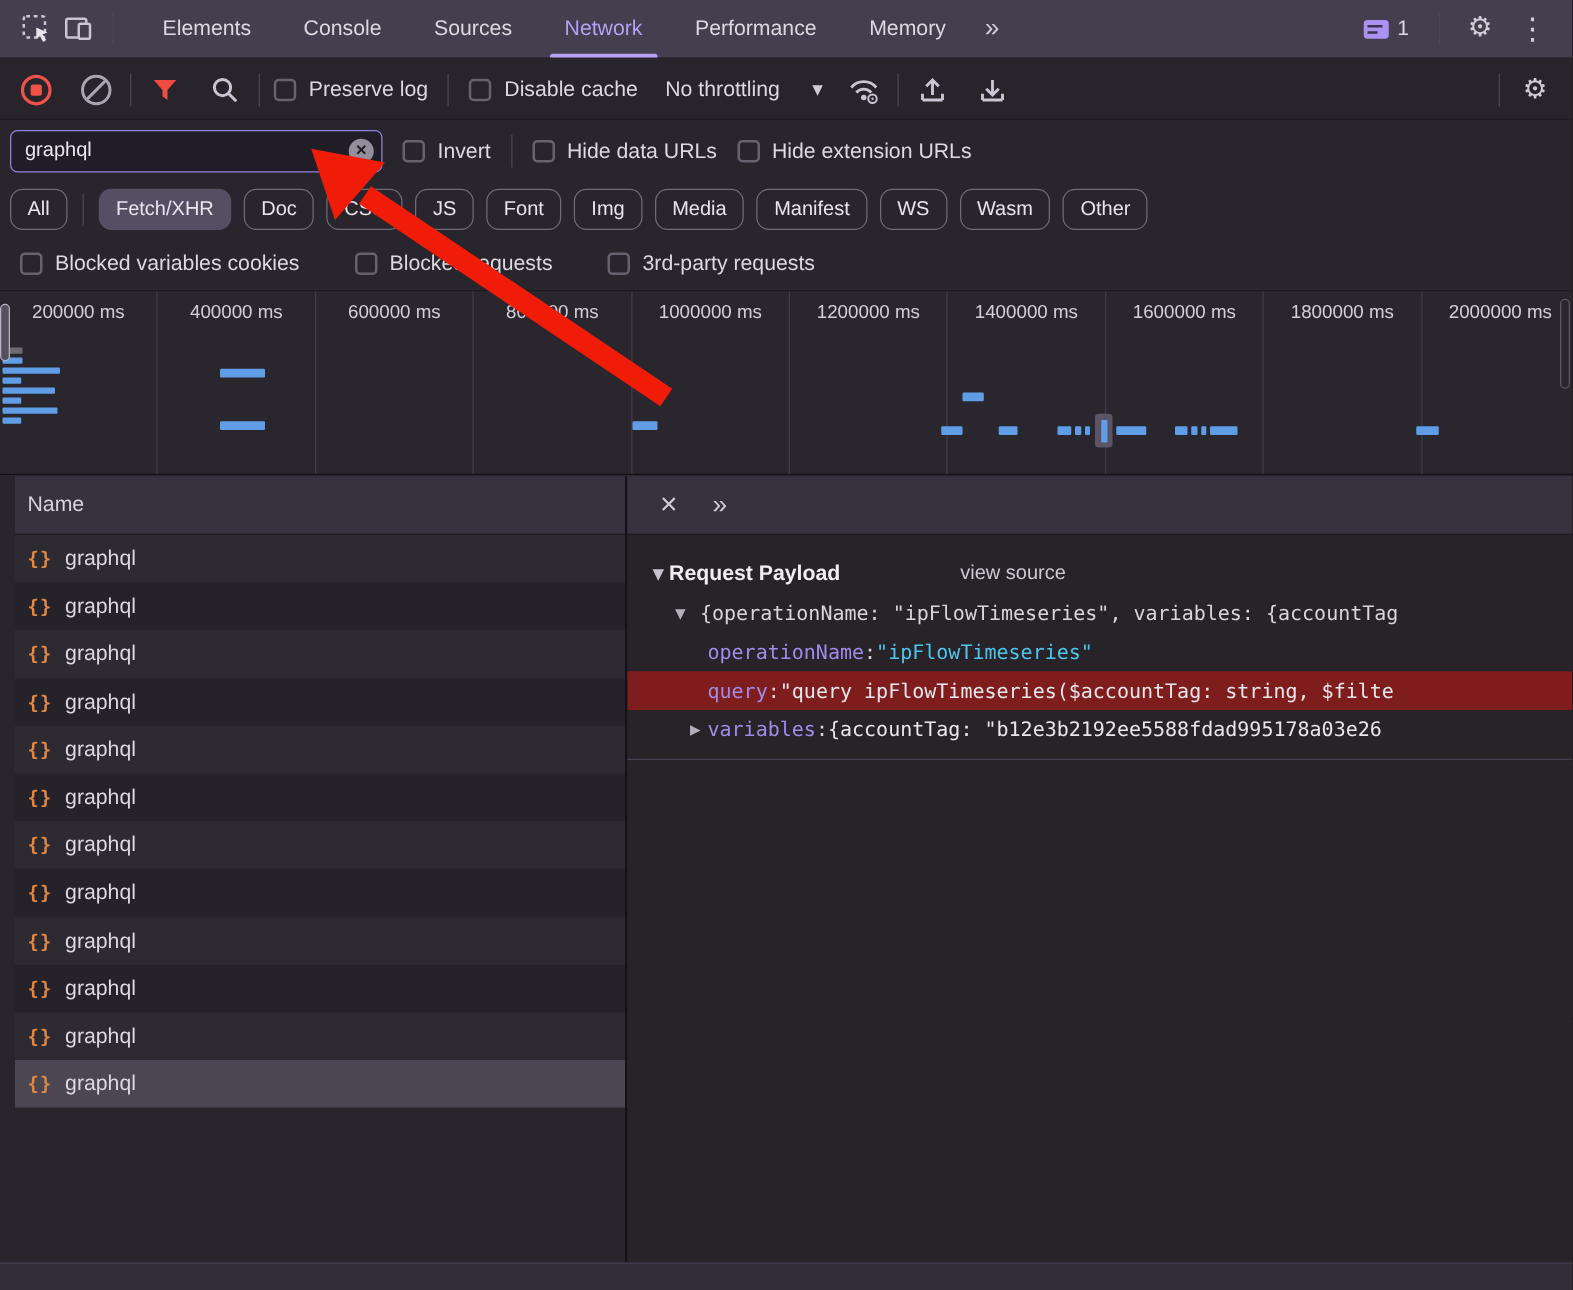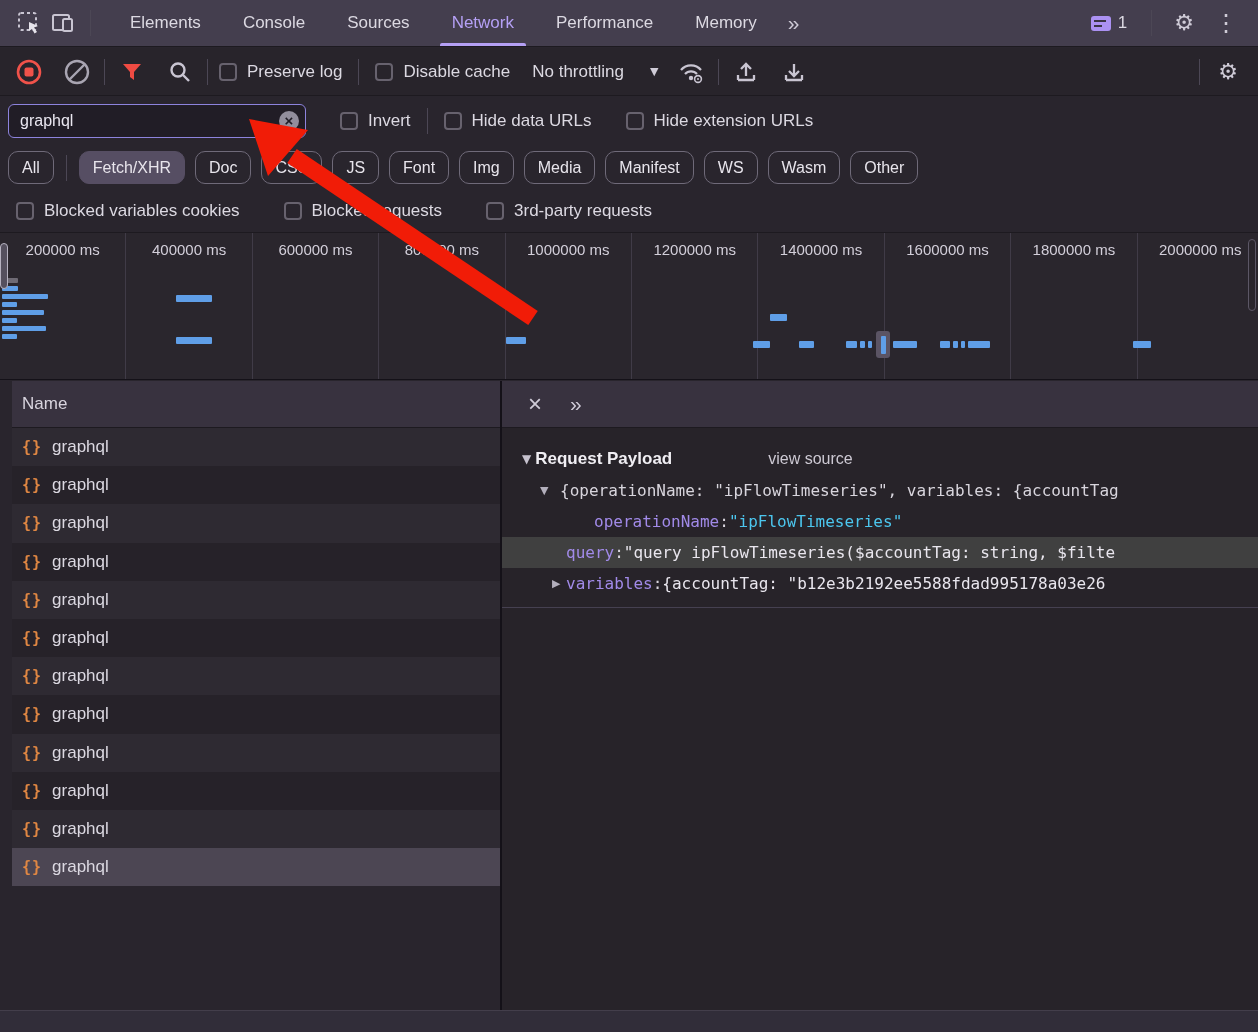--- a/index.html
+++ b/index.html
@@ -43,21 +43,21 @@
   #toolbar-gear{margin-left:auto;display:flex;align-items:center;}
 
   
   #filter-row{position:absolute;left:0;top:96px;width:100%;height:49px;display:flex;align-items:center;padding:0 8px;}
   #filter-wrap{position:relative;width:298px;height:34px;flex:none;}
   #filter-input{width:100%;height:100%;background:#211d26;border:1.5px solid var(--input-border);border-radius:6px;
     color:#eae7f0;font-size:16px;padding:0 34px 0 11px;outline:none;font-family:"Liberation Sans",sans-serif;}
   #filter-clear{position:absolute;right:7px;top:7px;width:20px;height:20px;border-radius:50%;background:#928e9c;
     color:#211d26;display:flex;align-items:center;justify-content:center;font-size:15px;font-weight:bold;cursor:default;}
   #filter-row .vsep{margin:0 16px;}
-  #filter-row .cb-group{margin-left:34px;}
+  #filter-row .cb-group{margin-left:16px;}
 
   
   #chips-row{position:absolute;left:0;top:145px;width:100%;height:45px;display:flex;align-items:center;padding:0 8px;gap:10px;}
   .chip{height:33px;display:flex;align-items:center;padding:0 13px;border:1.5px solid var(--chip-border);
     border-radius:10px;font-size:16px;color:#e8e5ec;flex:none;}
   .chip.selected{background:var(--chip-sel);border-color:var(--chip-sel);}
 
   
   #blocked-row{position:absolute;left:0;top:190px;width:100%;height:42px;display:flex;align-items:center;gap:44px;padding:0 16px;}
 
@@ -93,21 +93,21 @@
   .dtab.active::after{content:"";position:absolute;left:10px;right:10px;bottom:0;height:3px;background:#b3a5cd;border-radius:2px 2px 0 0;}
 
   
   #payload{position:relative;padding-top:15px;}
   #rp-row{display:flex;align-items:center;padding-left:20px;height:32px;}
   #rp-row .tri{font-size:12px;color:#c6c2ce;font-family:"DejaVu Sans",sans-serif;margin-right:4px;}
   #rp-title{font-size:17px;font-weight:bold;color:#f0eef3;}
   #rp-viewsource{font-size:16px;color:#cdc9d3;margin-left:96px;}
   .pl-row{position:relative;height:31px;display:flex;align-items:center;white-space:nowrap;overflow:hidden;
     font-family:"DejaVu Sans Mono",monospace;font-size:16px;color:var(--mono);}
-  .pl-row.hl{background:#404040;}
+  .pl-row.hl{background:#7f1d1d;}
   .pl-arrow{position:absolute;font-family:"DejaVu Sans",sans-serif;font-size:11px;color:#b3afbc;}
   .seg-key{color:var(--key);}
   .seg-string{color:var(--string);}
   .seg-plain{color:var(--mono);}
   .seg-light{color:#e9e6ee;}
   #payload-divider{height:1px;background:#454050;margin-top:8px;}
 
   
   #footer{position:absolute;left:0;top:1010px;width:100%;height:22px;background:#312d39;border-top:1px solid #433e4b;}
 
@@ -404,21 +404,21 @@
       <div id="rp-row">
         <span class="tri">▼</span>
         <span id="rp-title">Request Payload</span>
         <span id="rp-viewsource">view source</span>
       </div>
       <div id="pl-rows">
           <div class="pl-row" style="padding-left: 58px;">
             <span class="pl-arrow" style="left: 38px;">▼</span>
             <span class="seg-plain">{operationName: "ipFlowTimeseries", variables: {accountTag</span>
           </div>
-          <div class="pl-row" style="padding-left: 92px;">
+          <div class="pl-row" style="padding-left: 64px;">
             <span class="seg-key">operationName</span>
             <span class="seg-plain">: </span>
             <span class="seg-string">"ipFlowTimeseries"</span>
           </div>
           <div class="pl-row hl" style="padding-left: 64px;">
             <span class="seg-key">query</span>
             <span class="seg-plain">: </span>
             <span class="seg-light">"query ipFlowTimeseries($accountTag: string, $filte</span>
           </div>
           <div class="pl-row" style="padding-left: 64px;">

